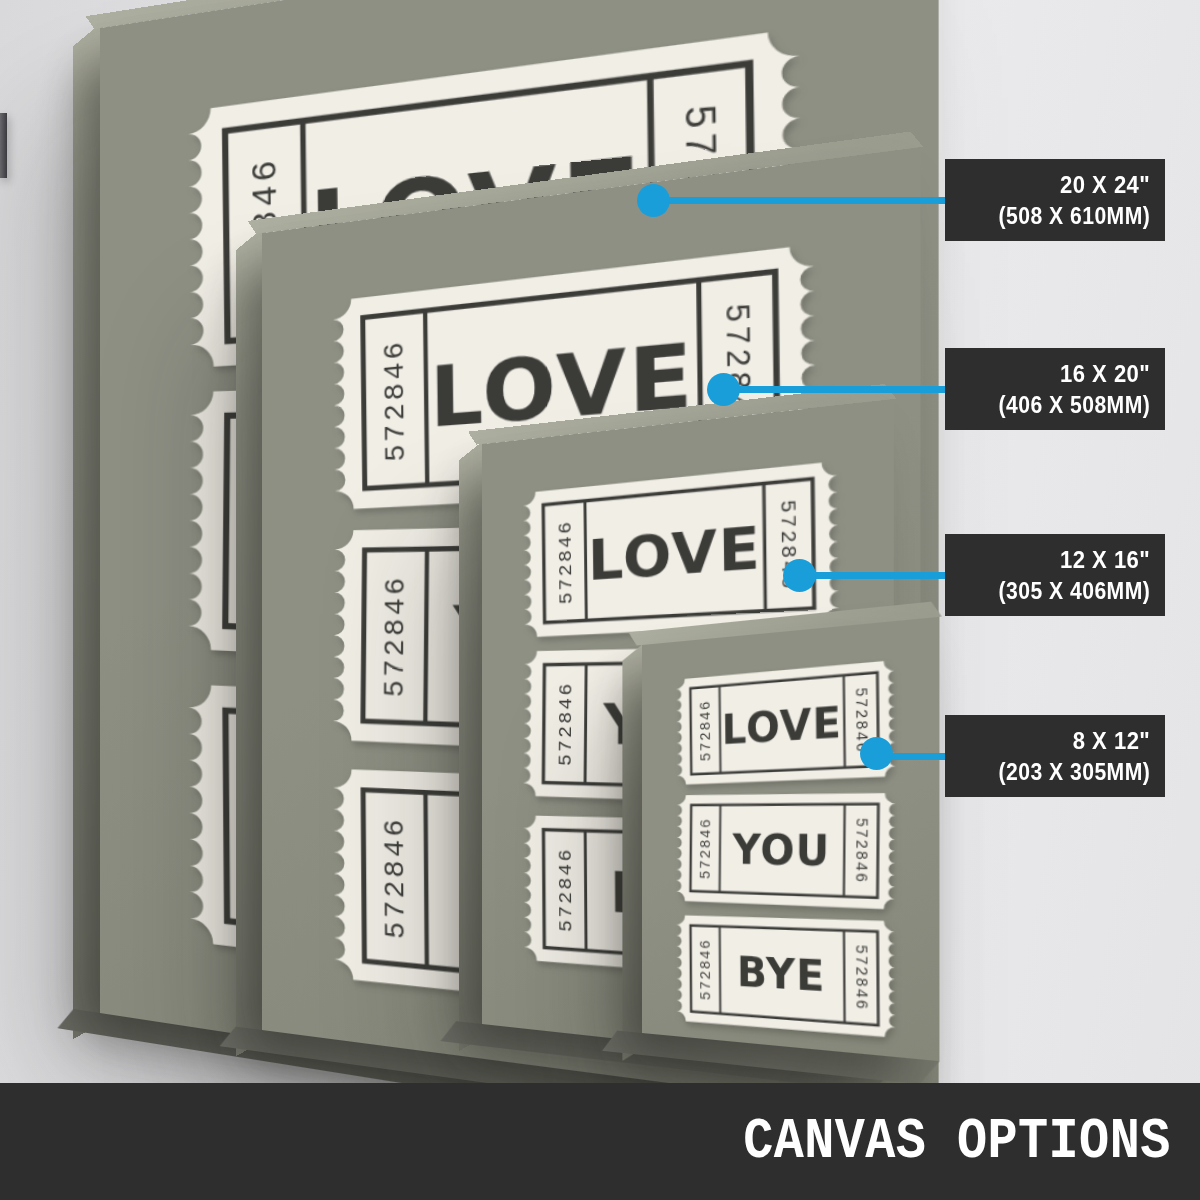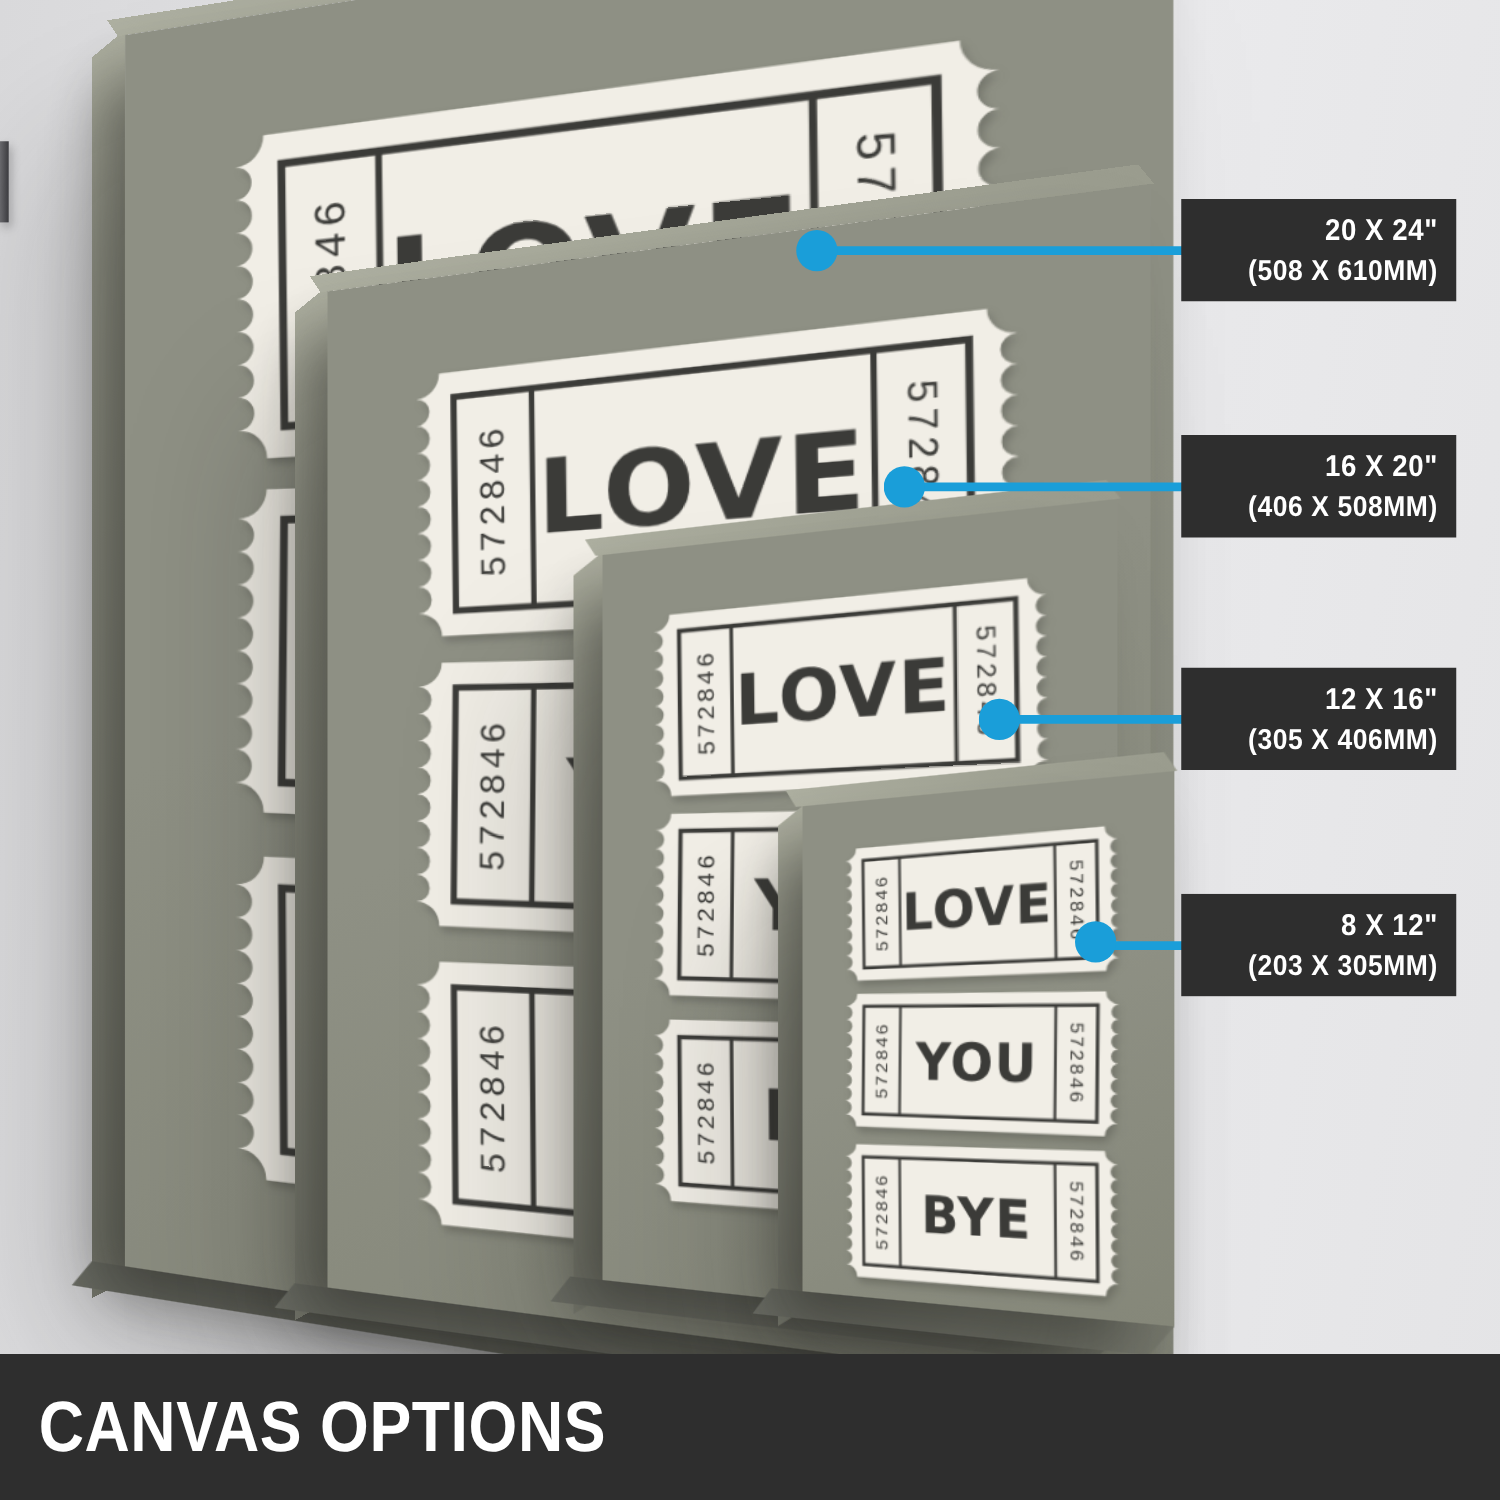--- a/index.html
+++ b/index.html
@@ -73,21 +73,21 @@
     background:var(--labelBg,#2e2e2e);color:#fff;display:flex;align-items:center;
     justify-content:flex-end;}
   .l1{top:159px;} .l2{top:348px;} .l3{top:534px;} .l4{top:715px;}
   .size-inner{text-align:right;padding-right:16px;transform:scaleX(.92);
               transform-origin:100% 50%;line-height:1.32;}
   .size-line1{font-size:24px;font-weight:700;letter-spacing:.5px;}
   .size-line2{font-size:23px;font-weight:700;letter-spacing:.5px;}
 
   
   .banner{position:absolute;left:0;right:0;top:1083px;height:117px;z-index:9;
-    background:var(--bannerBg,#2e2e2e);display:flex;align-items:center;justify-content:flex-start;}
+    background:var(--bannerBg,#2e2e2e);display:flex;align-items:center;justify-content:flex-end;font-family:Liberation Mono, monospace;}
   .banner-text{color:#ffffff;font-size:57px;font-weight:700;letter-spacing:.5px;
     transform:scaleX(.88);display:inline-block;white-space:nowrap;}
 </style>
 </head>
 <body>
 
 <div class="scene">
 
   <svg width="0" height="0" style="position:absolute">
     <defs>

